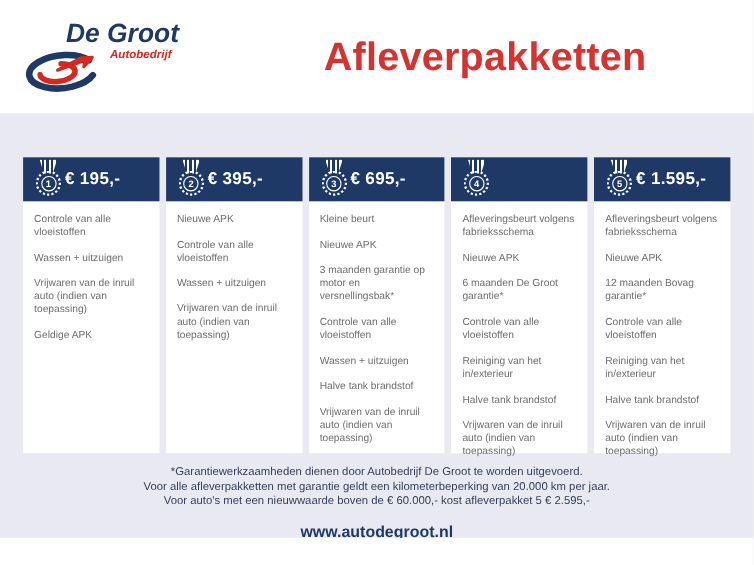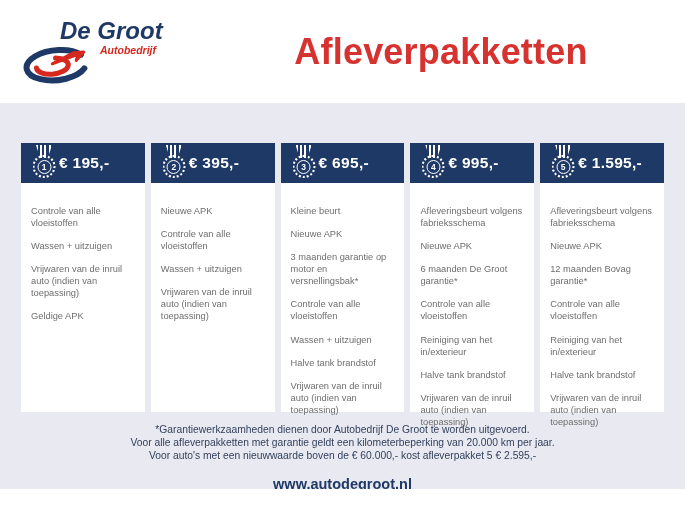--- a/index.html
+++ b/index.html
@@ -105,21 +105,21 @@
     flex: 1 1 auto;
     text-align: left;
     color: #ffffff;
     font-weight: bold;
     font-size: 15.5px;
     letter-spacing: 0.3px;
     padding-right: 4px;
     white-space: nowrap;
   }
   .pkg-body {
-    padding: 22px 8px 10px 10px;
+    padding: 10px 8px 10px 10px;
   }
   .pkg-item {
     color: #6e6e6e;
     font-size: 9.3px;
     line-height: 1.3;
     margin-bottom: 11px;
   }
 
   
   .notes {
@@ -221,21 +221,20 @@
   </div>
 
   <div class="pkg-card">
     <div class="pkg-header">
       <div class="medal">
         <div class="medal-ribbon"></div>
         <div class="medal-circle">
           <div class="medal-inner">4</div>
         </div>
       </div>
-      <div class="pkg-price">€ 995,-</div>
     </div>
     <div class="pkg-body">
             <div class="pkg-item">Afleveringsbeurt volgens fabrieksschema</div>
             <div class="pkg-item">Nieuwe APK</div>
             <div class="pkg-item">6 maanden De Groot garantie*</div>
             <div class="pkg-item">Controle van alle vloeistoffen</div>
             <div class="pkg-item">Reiniging van het in/exterieur</div>
             <div class="pkg-item">Halve tank brandstof</div>
             <div class="pkg-item">Vrijwaren van de inruil auto (indien van toepassing)</div>
           </div>

